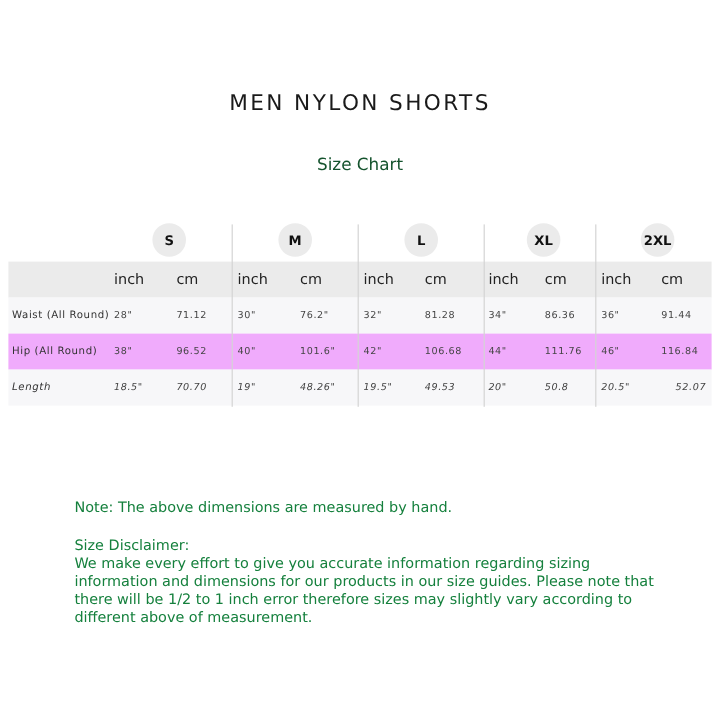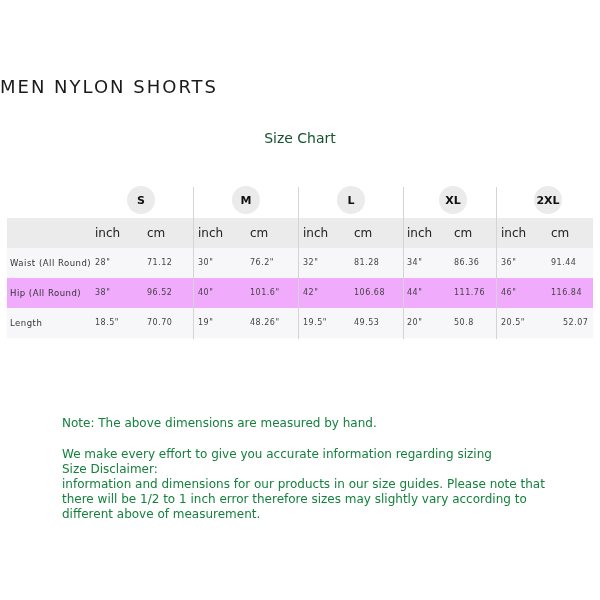--- a/index.html
+++ b/index.html
@@ -1,39 +1,39 @@
 <!DOCTYPE html>
 <html><head>
   <meta charset="utf-8">
   <style>
     html, body { margin: 0; padding: 0; }
     body {
       width: 600px; height: 600px; background: #ffffff; position: relative; overflow: hidden;
       font-family: "DejaVu Sans", sans-serif; color: #222;
     }
     .title {
-      position: absolute; top: 76px; left: 0; width: 600px; 
+      position: absolute; top: 76px; left: 0; width: 600px; text-align: center;
       font-size: 18px; letter-spacing: 2px; color: #1a1a1a; font-weight: normal;
     }
     .subtitle {
       position: absolute; top: 130px; left: 0; width: 600px; text-align: center;
       font-size: 14px; color: #14532d;
     }
     .chart { position: absolute; left: 7px; top: 186px; width: 586px; height: 154px; }
     .badge-row { position: absolute; left: 0; top: 0; width: 586px; height: 32px; }
     .badge {
       position: absolute; top: 0; width: 28px; height: 28px; border-radius: 50%;
       background: #ebebeb; display: flex; align-items: center; justify-content: center;
       font-size: 11px; font-weight: bold; color: #111;
     }
     .row { position: absolute; left: 0; width: 586px; height: 30px; }
     .row.header { top: 32px; background: #ebebeb; }
     .row.r0 { top: 62px; background: #f7f7f9; }
     .row.r1 { top: 92px; background: #f0abfc; }
-    .row.r2 { top: 122px; background: #f7f7f9; }
+    .row.r2 { top: 122px; background: #f7f7f9; font-style: italic; }
     .cell {
       position: absolute; top: 0; height: 30px; line-height: 30px; text-align: left;
       font-size: 8px; color: #444; letter-spacing: 0.5px;
     }
     .row.header .cell { font-size: 12px; color: #222; letter-spacing: 0; }
     .label-cell {
       position: absolute; left: 3px; top: 0; height: 30px; line-height: 30px;
       font-size: 8.5px; color: #333; letter-spacing: 0.5px; white-space: nowrap;
     }
     .divider { position: absolute; top: 1px; width: 1px; height: 152px; background: #d4d4d4; }
@@ -116,18 +116,18 @@
 
   <div class="divider" style="left:186px"></div>
   <div class="divider" style="left:291px"></div>
   <div class="divider" style="left:396px"></div>
   <div class="divider" style="left:489px"></div>
 </div>
 
 <div class="notes">
   <p>Note: The above dimensions are measured by hand.</p>
   <div class="gap"></div>
+  <p>Size Disclaimer:</p>
   <p>We make every effort to give you accurate information regarding sizing</p>
-  <p>Size Disclaimer:</p>
   <p>information and dimensions for our products in our size guides. Please note that</p>
   <p>there will be 1/2 to 1 inch error therefore sizes may slightly vary according to</p>
   <p>different above of measurement.</p>
 </div>
 
 </body></html>

